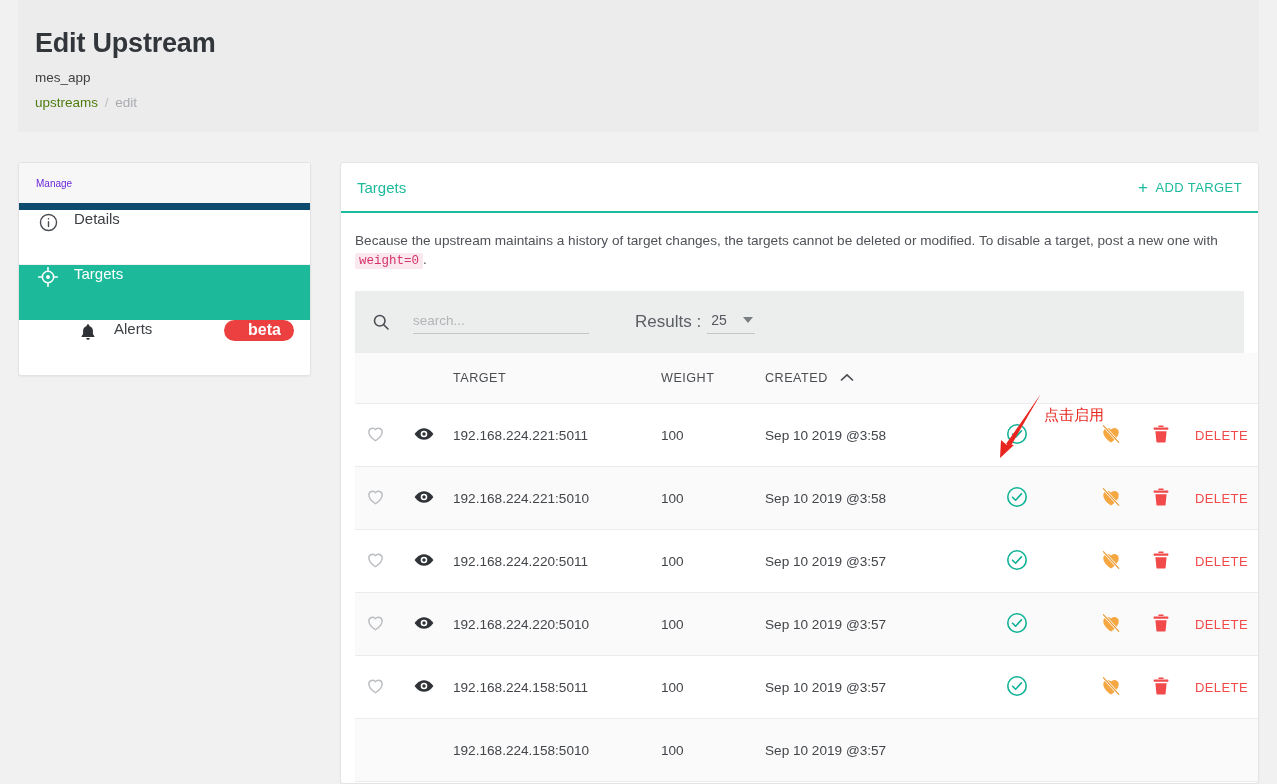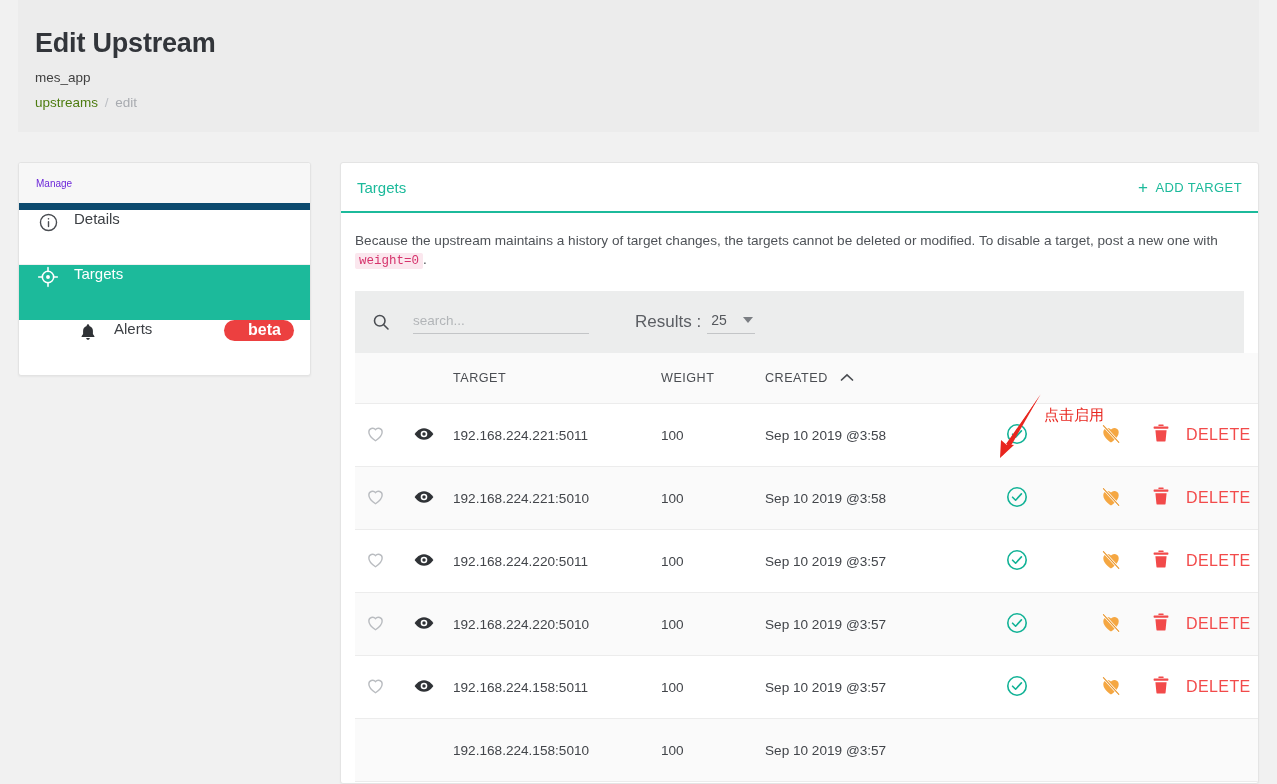--- a/index.html
+++ b/index.html
@@ -241,22 +241,22 @@
   .col-mute   { width: 84px;  text-align: center; }
   .col-delete { width: 130px; }
   th.col-fav, th.col-view { }
   .sort-caret {
     display: inline-block;
     margin-left: 8px;
     vertical-align: middle;
   }
   .icon-btn { cursor: pointer; display: inline-flex; align-items: center; justify-content: center; }
   .delete-btn {
-    display: inline-flex; align-items: center; gap: 17px;
-    color: #f24a4a; font-size: 16px; letter-spacing: 0.4px;
+    display: inline-flex; align-items: center; gap: 26px;
+    color: #f24a4a; font-size: 13px; letter-spacing: 0.4px;
     cursor: pointer; user-select: none;
   }
 
   
   .annotation {
     position: absolute;
     left: 1044px; top: 386px;
     color: #e8261f;
     font-size: 15px;
     font-family: "DejaVu Sans", sans-serif;

